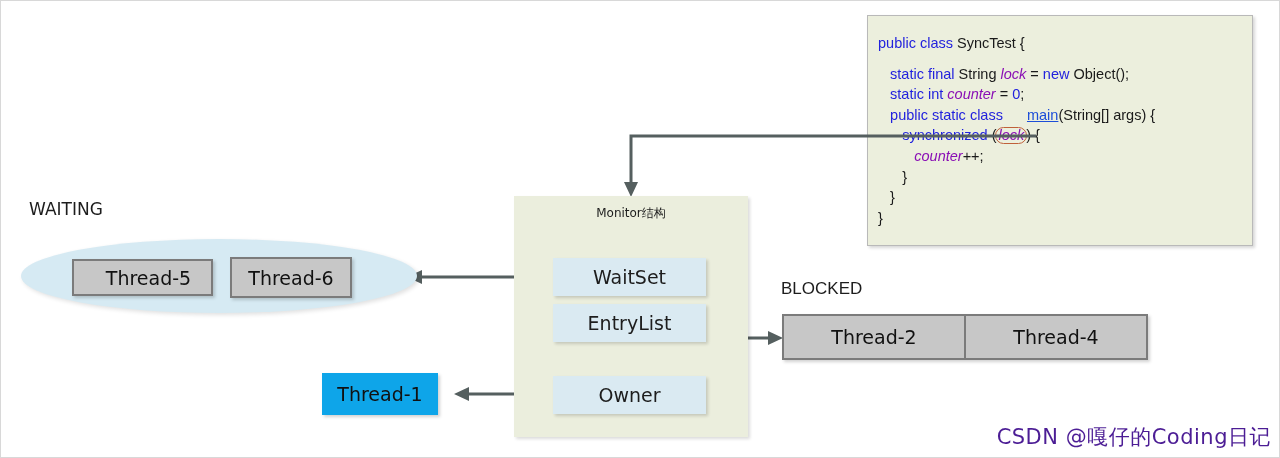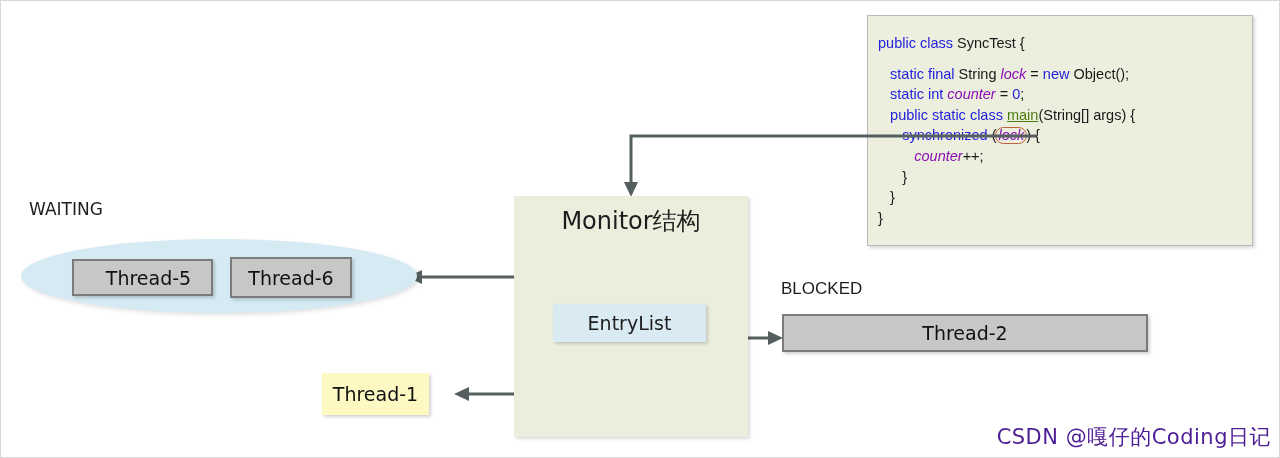--- a/index.html
+++ b/index.html
@@ -35,21 +35,21 @@
     box-shadow: 2px 2px 3px rgba(0,0,0,0.16);
     font-family: "Liberation Sans", sans-serif;
     font-size: 14.5px;
     color: #1a1a1a;
     padding: 17px 0 0 10px;
     line-height: 20.6px;
     white-space: pre;
   }
   #code-panel .kw   { color: #2222dd; }
   #code-panel .fld  { color: #8a0fb5; font-style: italic; }
-  #code-panel .mth  { color: #4d7c0f; text-decoration: underline; }
+  #code-panel .mth  { color: #1d4ed8; text-decoration: underline; margin-left: 20px; }
   #code-panel .num  { color: #2222dd; }
   #code-panel .blank { display: block; height: 10px; }
   .lock-ring {
     display: inline-block;
     border: 1.4px solid #c0603a;
     border-radius: 9px;
     padding: 0px 2px;
     margin: 0 -1px;
     line-height: 15px;
   }
@@ -58,21 +58,21 @@
   #monitor-panel {
     left: 513px; top: 195px;
     width: 234px; height: 241px;
     background: #ebeedd;
     box-shadow: 2px 2px 3px rgba(0,0,0,0.14);
   }
   #monitor-title {
     position: absolute;
     left: 0; top: 9px; width: 100%;
     text-align: center;
-    font-size: 24px;
+    font-size: 12px;
     color: #1d1d1d;
     font-family: "DejaVu Sans", sans-serif;
   }
   .monitor-slot {
     position: absolute;
     left: 39px;
     width: 153px;
     height: 38px;
     background: #daeaf2;
     box-shadow: 2px 2px 3px rgba(0,0,0,0.16);
@@ -111,41 +111,41 @@
   #thread-6 { left: 229px; top: 256px; width: 122px; height: 41px; align-items: center; }
 
   
   #blocked-label {
     left: 780px; top: 278px; width: 366px;
     font-size: 17px; color: #1d1d1d;
     font-family: Liberation Sans, sans-serif;
   }
   #blocked-group {
     left: 781px; top: 313px;
-    width: 366px; height: 38px;
+    width: 366px; height: 46px;
     display: flex;
     border: 2px solid #7b7b7b;
     background: #c7c7c7;
     box-shadow: 2px 2px 3px rgba(0,0,0,0.18);
   }
   #blocked-group .blk-cell {
     flex: 1;
     display: flex; align-items: center; justify-content: center;
     font-size: 19px;
     color: #111;
     font-family: "DejaVu Sans", sans-serif;
     border-right: 2px solid #7b7b7b;
   }
   #blocked-group .blk-cell:last-child { border-right: none; }
 
   
   #thread-1 {
     left: 321px; top: 372px;
-    width: 107px; height: 42px;
-    background: #fef9c3;
+    width: 116px; height: 42px;
+    background: #0ea5e9;
     font-size: 19px; color: #111;
     font-family: "DejaVu Sans", sans-serif;
     box-shadow: 2px 2px 3px rgba(0,0,0,0.18);
   }
 
   
   .conn { position: absolute; }
   svg.conn { overflow: visible; }
   .lineStroke { stroke: #555f5f; stroke-width: 3; fill: none; }
   .arrowFill  { fill: #555f5f; }
@@ -184,39 +184,48 @@
 
     <line class="lineStroke" x1="706" y1="337" x2="770" y2="337"></line>
     <polygon class="arrowFill" points="782,337 767,330 767,344"></polygon>
 
     <line class="lineStroke" x1="552" y1="393" x2="465" y2="393"></line>
     <polygon class="arrowFill" points="453,393 468,386 468,400"></polygon>
   </svg>
 
   <div id="monitor-panel" class="abs">
     <div id="monitor-title">Monitor结构</div>
+    <div id="slot-waitset" class="monitor-slot center-text">
+      <span>WaitSet</span>
+    </div>
     <div id="slot-entrylist" class="monitor-slot center-text">
       <span>EntryList</span>
+    </div>
+    <div id="slot-owner" class="monitor-slot center-text">
+      <span>Owner</span>
     </div>
   </div>
 
   <div id="waiting-label" class="abs">WAITING</div>
   <div id="waiting-ellipse" class="abs"></div>
   <div id="thread-5" class="thread-grey center-text">
     <span>Thread-5</span>
   </div>
   <div id="thread-6" class="thread-grey center-text">
     <span>Thread-6</span>
   </div>
 
   <div id="blocked-label" class="abs">BLOCKED</div>
   <div id="blocked-group" class="abs">
     <div class="blk-cell">
       <span>Thread-2</span>
     </div>
+    <div class="blk-cell">
+      <span>Thread-4</span>
+    </div>
   </div>
 
   <div id="thread-1" class="abs center-text">
     <span>Thread-1</span>
   </div>
 
   <div id="watermark" class="abs">CSDN @嘎仔的Coding日记</div>
 
 </div>
 

